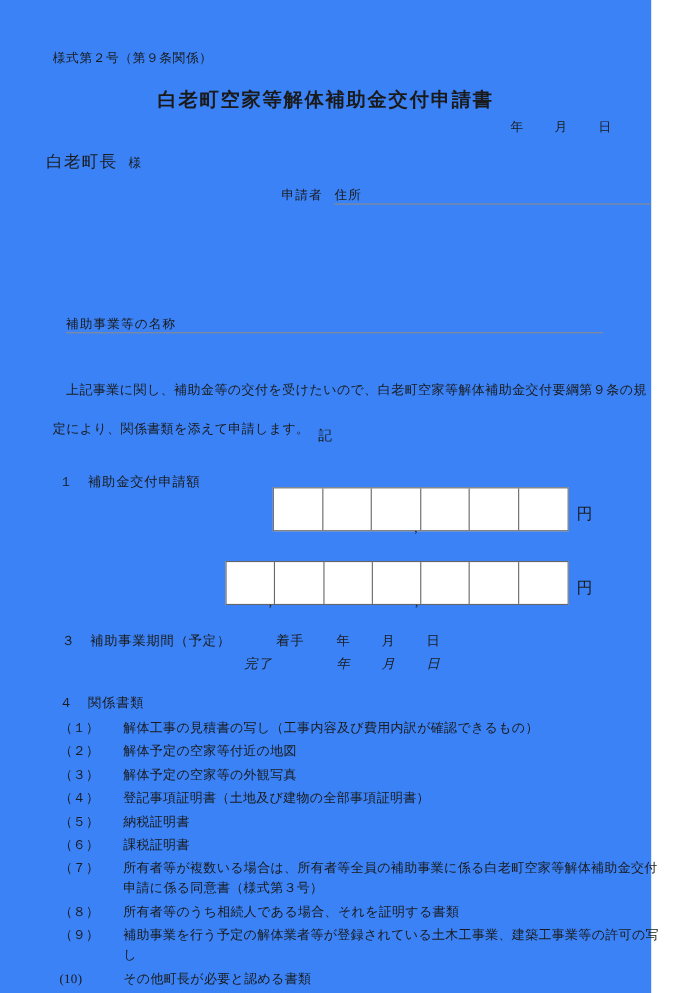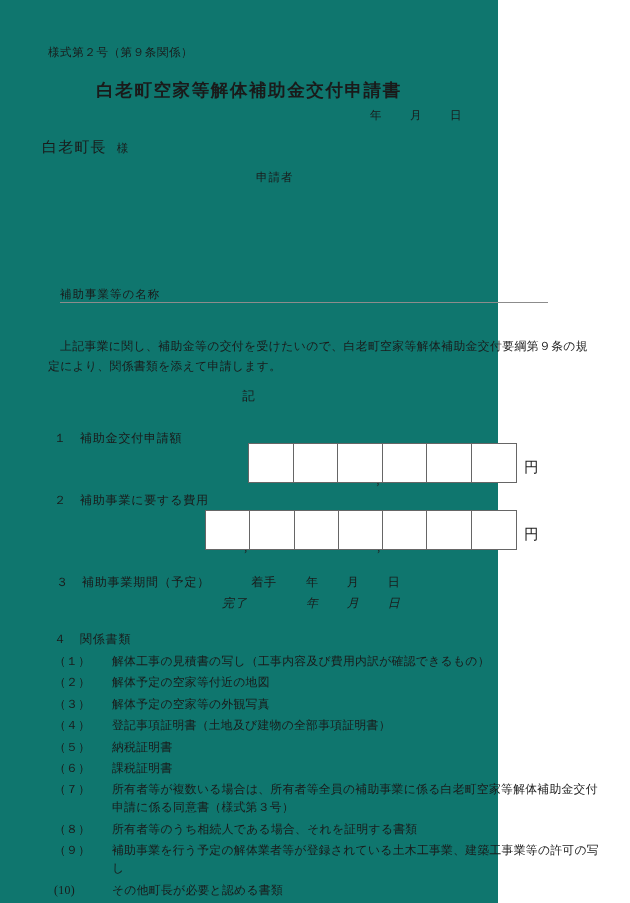--- a/index.html
+++ b/index.html
@@ -11,23 +11,23 @@
   body {
     width: 630px;
     height: 903px;
     position: relative;
     font-family: "Liberation Serif", "DejaVu Serif", serif;
     color: #1a1a1a;
     overflow: hidden;
   }
   .page {
     position: relative;
-    width: 498px;
+    width: 592px;
     height: 903px;
-    background: #0f766e;
+    background: #3b82f6;
     box-sizing: border-box;
   }
 
   
   .abs { position: absolute; white-space: nowrap; }
   .jp { font-family: "Liberation Serif", "DejaVu Serif", serif; }
 
   
   #form-number {
     left: 48px; top: 45px;
@@ -107,21 +107,21 @@
     width: 488px;
     border-bottom: 1.1px solid #8c8c8c;
   }
 
   
   #body-paragraph {
     position: absolute;
     left: 48px; top: 336px;
     width: 540px;
     font-size: 11.8px;
-    line-height: 20px;
+    line-height: 36px;
     letter-spacing: 0.35px;
     text-indent: 12px;
     text-align: justify;
   }
 
   
   #ki-marker {
     left: 0; right: 0; top: 388px;
     text-align: center;
     font-size: 12.5px;
@@ -227,20 +227,24 @@
     <span>年</span><span class="dsp"></span><span>月</span><span class="dsp"></span><span>日</span>
   </div>
 
   <div class="abs jp" id="addressee">
     <span>白老町長</span><span class="sama">様</span>
   </div>
 
   <div id="applicant-block">
     <div id="applicant-label" class="jp">申請者</div>
 
+    <div class="app-row">
+      <span class="fld-label jp">住所</span>
+      <span class="fld-rule"></span>
+    </div>
 
 
   </div>
 
   <div class="abs" id="project-name-row">
     <span class="pn-label jp">補助事業等の名称</span>
     <span class="pn-rule"></span>
   </div>
 
   <div id="body-paragraph" class="jp">上記事業に関し、補助金等の交付を受けたいので、白老町空家等解体補助金交付要綱第９条の規定により、関係書類を添えて申請します。</div>
@@ -255,23 +259,20 @@
       <div class="cell"></div>
       <div class="cell">
         <span class="comma">,</span>
       </div>
       <div class="cell"></div>
       <div class="cell"></div>
       <div class="cell"></div>
     </div>
   <div class="yen-mark jp" id="yen-1">円</div>
 
-  <div class="abs jp sec-head" id="sec2-head">
-    <span class="num">２</span><span>補助事業に要する費用</span>
-  </div>
   <div class="amount-grid" id="grid-2">
       <div class="cell">
         <span class="comma">,</span>
       </div>
       <div class="cell"></div>
       <div class="cell"></div>
       <div class="cell">
         <span class="comma">,</span>
       </div>
       <div class="cell"></div>

